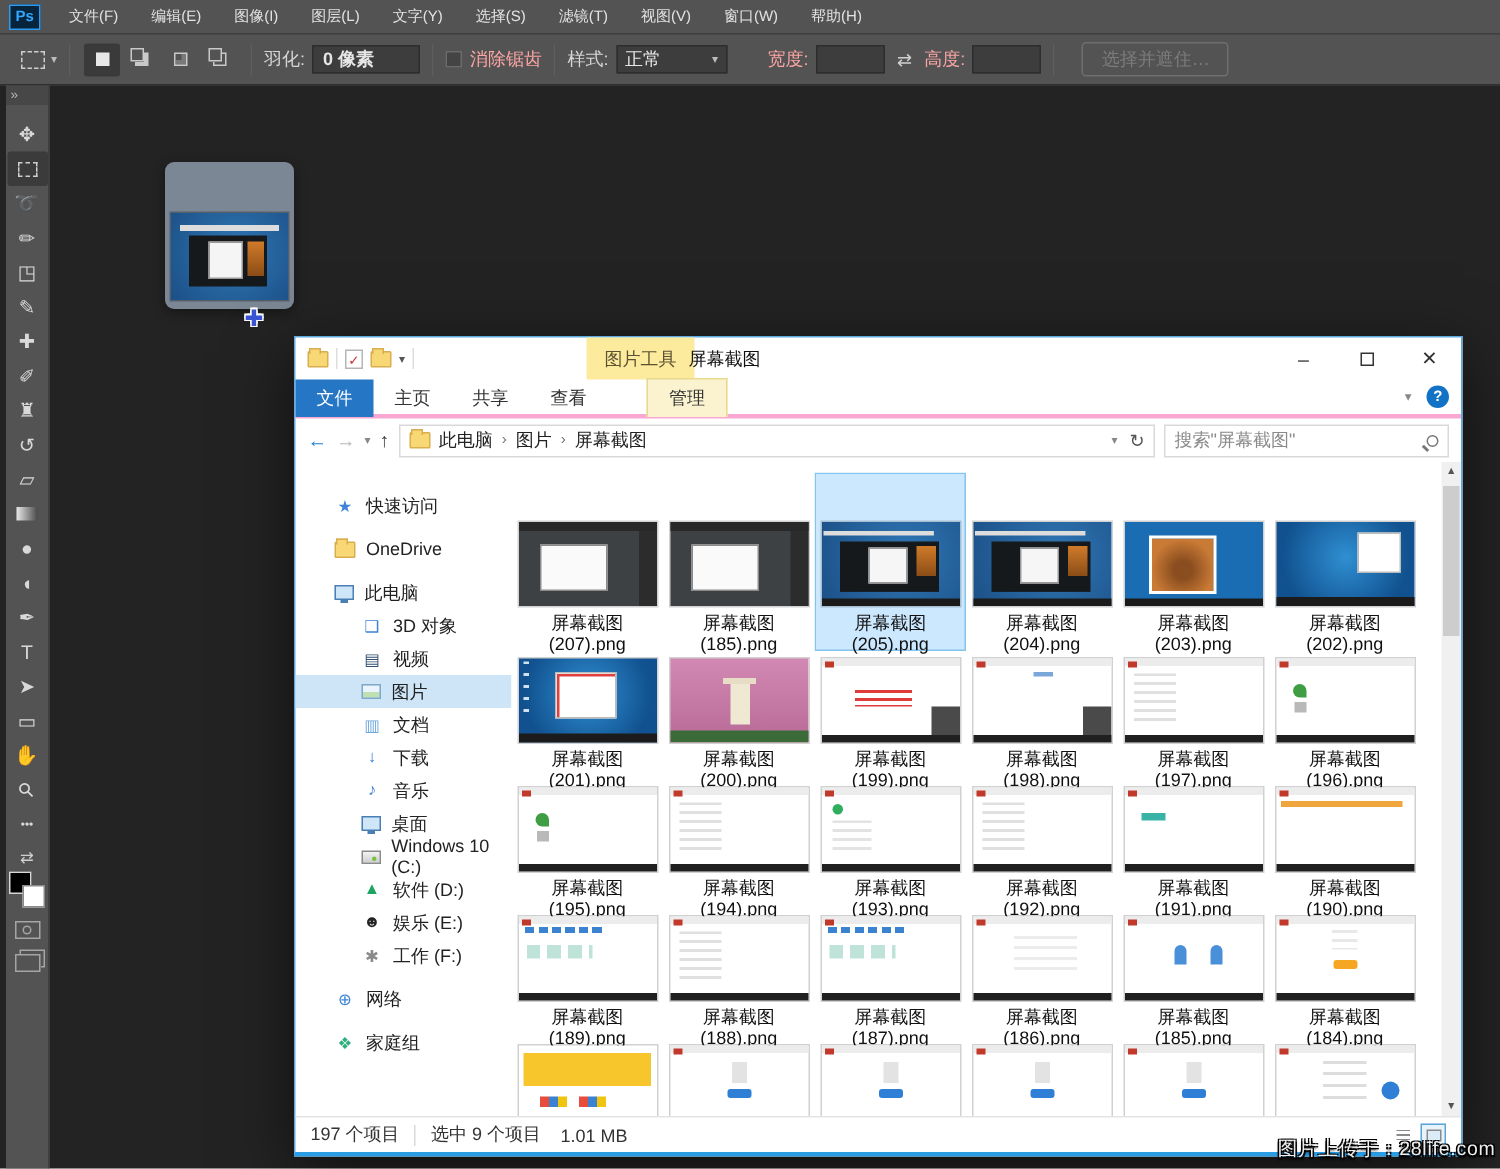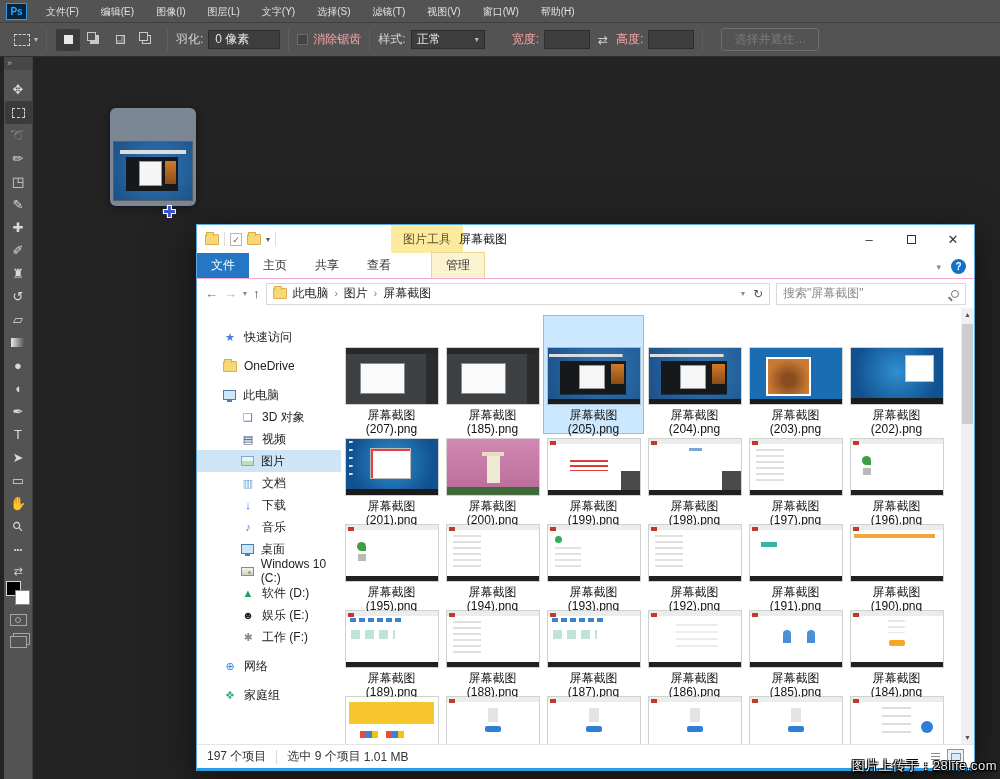--- a/index.html
+++ b/index.html
@@ -14,21 +14,21 @@
   .ps-optionsbar { position:absolute; left:0; top:23px; width:1000px; height:34px; background:#535353; border-bottom:1px solid #2e2e2e; display:flex; align-items:center; font-size:12px; color:#d6d6d6; }
   .opt-divider { width:1px; height:22px; background:#464646; margin:0 8px; border-right:1px solid #5e5e5e; }
   .tool-preset { margin-left:14px; display:flex; align-items:center; gap:4px; }
   .dashed-box { width:16px; height:12px; border:1px dashed #cfcfcf; display:inline-block; }
   .mode-btn { width:24px; height:22px; display:flex; align-items:center; justify-content:center; margin:0 1px; border-radius:2px; }
   .mode-btn.active { background:#3a3a3a; }
   .sq-solid { width:9px; height:9px; background:#e8e8e8; }
   .sq-add { width:9px; height:9px; border:1px solid #c9c9c9; box-shadow:3px 3px 0 #c9c9c9; margin:-3px 3px 3px -3px; }
   .sq-sub { width:9px; height:9px; border:1px solid #c9c9c9; box-shadow:inset -3px -3px 0 #7a7a7a; }
   .sq-int { width:9px; height:9px; border:1px solid #c9c9c9; box-shadow:3px 3px 0 -1px #535353,3px 3px 0 #c9c9c9; margin:-3px 3px 3px -3px; }
-  .opt-field { background:#3d3d3d; border:1px solid #2d2d2d; color:#e6e6e6; height:19px; padding:1px 6px; font-size:12px; display:flex; align-items:center; }
+  .opt-field { background:#3d3d3d; border:1px solid #2d2d2d; color:#e6e6e6; height:19px; padding:1px 6px; font-size:12px; display:flex; align-items:center;font-weight:bold; }
   .opt-label { margin-right:5px; }
   .dim { color:#fca5a5; }
   .opt-select { background:#3d3d3d; border:1px solid #2d2d2d; height:19px; width:74px; color:#e6e6e6; display:flex; align-items:center; justify-content:space-between; padding:0 5px; }
   .opt-btn { border:1px solid #6e6e6e; border-radius:3px; color:#7b7b7b; padding:2px 12px; margin-left:10px; }
   .chk { width:11px; height:11px; border:1px solid #6b6b6b; background:#444; display:inline-block; margin-right:5px; }
 
   
   .ps-toolbar { position:absolute; left:4px; top:57px; width:29px; bottom:0; background:#535353; border-right:1px solid #404040; }
   .tb-header { height:13px; background:#474747; color:#b5b5b5; font-size:9px; padding-left:3px; line-height:12px; }
   .tool { width:27px; height:23px; display:flex; align-items:center; justify-content:center; color:#d9d9d9; font-size:13px; margin:0 auto; }
@@ -60,21 +60,21 @@
   .folder-icon::before { content:""; position:absolute; left:0; top:-3px; width:6px; height:3px; background:#f8d775; border:1px solid #d8ae4e; border-bottom:none; }
   .page-check { width:12px; height:13px; background:#fff; border:1px solid #b5b5b5; color:#c33; font-size:9px; line-height:12px; text-align:center; display:inline-block; }
   .qat-sep { width:1px; height:14px; background:#ddd; }
   .qat-drop { font-size:8px; color:#555; }
   .context-tool { position:absolute; left:194px; top:0; height:28px; background:#fdeb9d; color:#5c5233; padding:0 12px; display:flex; align-items:center; font-size:12px; }
   .ex-title { position:absolute; left:262px; top:0; height:28px; display:flex; align-items:center; font-size:12px; color:#111; }
   .win-controls { position:absolute; right:0; top:0; height:28px; display:flex; }
   .win-btn { width:42px; height:28px; display:flex; align-items:center; justify-content:center; color:#333; font-size:13px; }
   .win-btn .maxbox { width:9px; height:9px; border:1px solid #333; }
 
-  .ex-tabs { height:26px; display:flex; align-items:flex-end; border-bottom:1px solid #f9a8d4; position:relative; }
+  .ex-tabs { height:26px; display:flex; align-items:center; border-bottom:3px solid #f9a8d4; position:relative; }
   .ex-tab { padding:4px 14px; font-size:12px; color:#333; }
   .ex-tab.active { background:#2576c5; color:#fff; }
   .ex-tab.context { background:#fbf3cf; border:1px solid #e8d98f; border-bottom:none; margin-left:26px; }
   .ribbon-right { position:absolute; right:8px; bottom:4px; display:flex; align-items:center; gap:10px; }
   .chev { color:#888; font-size:9px; }
   .help-circle { width:15px; height:15px; border-radius:50%; background:#1273c6; color:#fff; font-size:10px; font-weight:bold; display:flex; align-items:center; justify-content:center; }
 
   .ex-addrbar { height:29px; display:flex; align-items:center; padding:0 8px; gap:6px; }
   .nav-ico { font-size:13px; color:#444; }
   .nav-ico.back { color:#1c7fd6; }
@@ -631,21 +631,21 @@
       <div class="sb-arrow">▲</div>
       <div class="sb-thumb"></div>
       <div class="sb-arrow down">▼</div>
     </div>
   </div>
 
   <div class="ex-statusbar">
     <span>197 个项目</span>
     <span class="st-sep"></span>
     <span>选中 9 个项目</span>
-    <span style="margin-left:3px">1.01 MB</span>
+    <span style="margin-left:13px">1.01 MB</span>
     <span class="view-toggles">
       <span class="vt">
           <span class="vt-list"></span>
         </span>
       <span class="vt active">
           <span class="vt-thumbs"></span>
         </span>
     </span>
   </div>
 </div>

